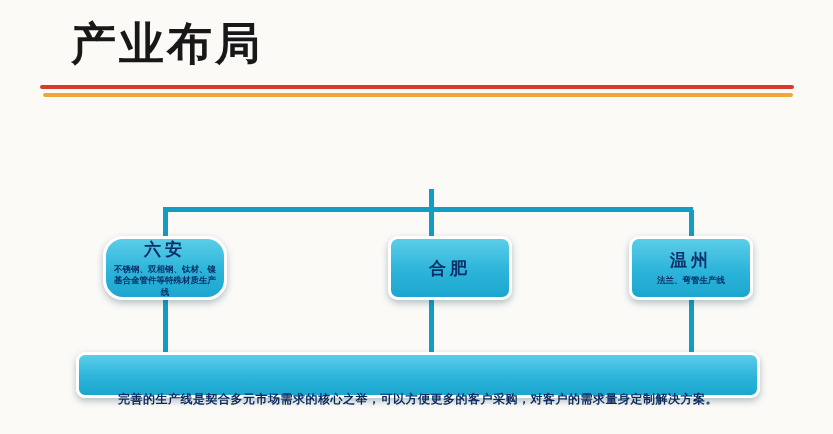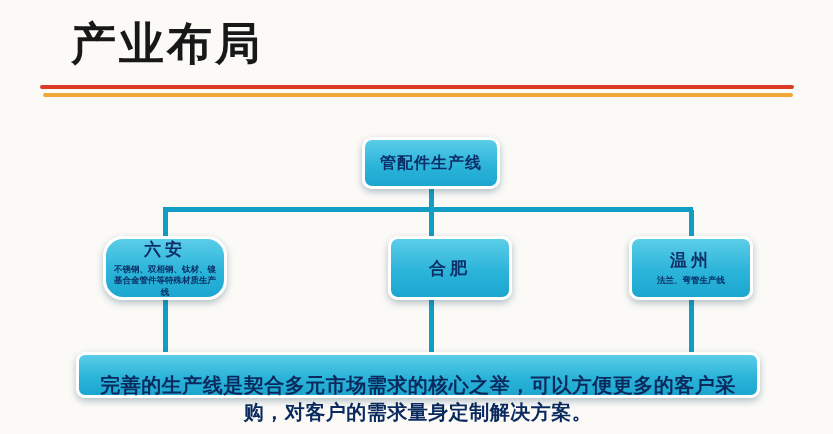--- a/index.html
+++ b/index.html
@@ -101,21 +101,21 @@
     background: linear-gradient(180deg, #5bcde8 0%, #2cb4da 55%, #1ca6cf 100%);
     border: 3px solid #ffffff;
     border-radius: 9px;
     box-shadow: 0 3px 7px rgba(40, 80, 100, 0.35);
     display: flex;
     align-items: center;
     justify-content: center;
     text-align: center;
   }
   .banner-text {
-    font-size: 20px;
+    font-size: 12px;
     font-weight: 800;
     color: #0a2a5e;
     letter-spacing: 0.5px;
     padding: 0 10px;
     margin-top: 48px;
   }
 </style>
 </head>
 <body>
 
@@ -129,23 +129,20 @@
 
   <div class="conn conn-v conn-root-down"></div>
   <div class="conn conn-h conn-horizontal"></div>
   <div class="conn conn-v conn-drop-1"></div>
   <div class="conn conn-v conn-drop-2"></div>
   <div class="conn conn-v conn-drop-3"></div>
   <div class="conn conn-v conn-foot-1"></div>
   <div class="conn conn-v conn-foot-2"></div>
   <div class="conn conn-v conn-foot-3"></div>
 
-  <div class="node node-root">
-    <span class="node-label">管配件生产线</span>
-  </div>
 
   <div class="node node-child node-child-1">
     <span class="node-label">六安</span>
     <span class="node-desc">不锈钢、双相钢、钛材、镍基合金管件等特殊材质生产线</span>
   </div>
 
   <div class="node node-child node-child-2">
     <span class="node-label">合肥</span>
   </div>
 

